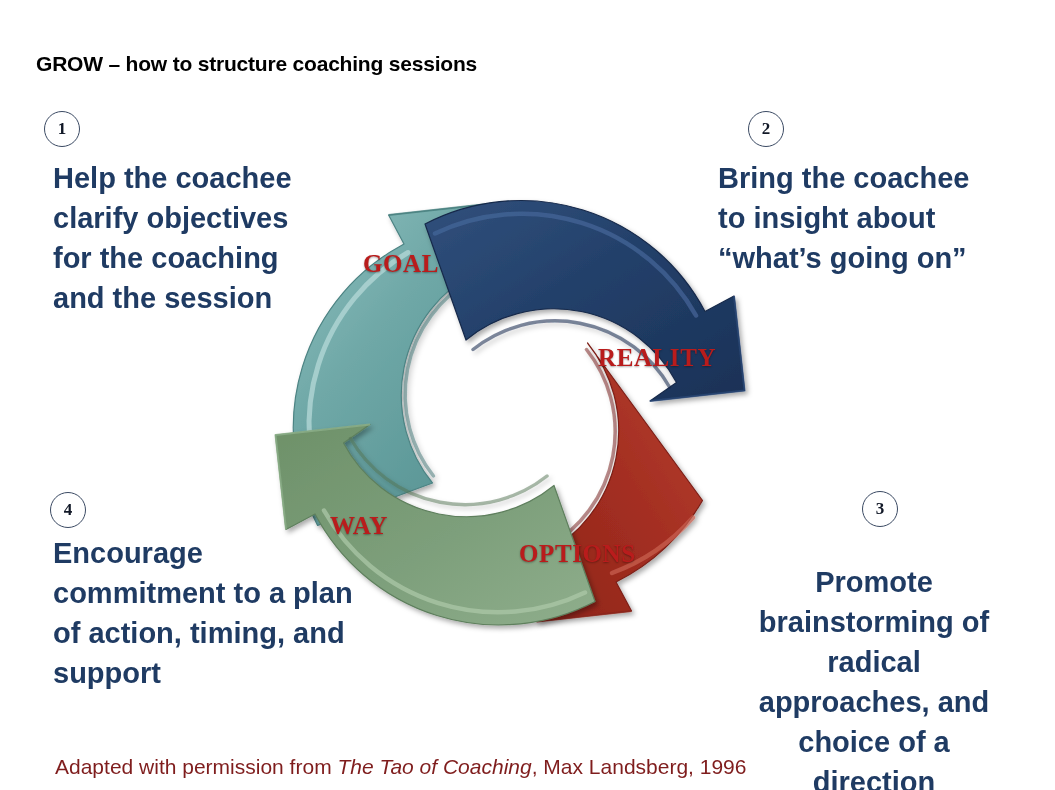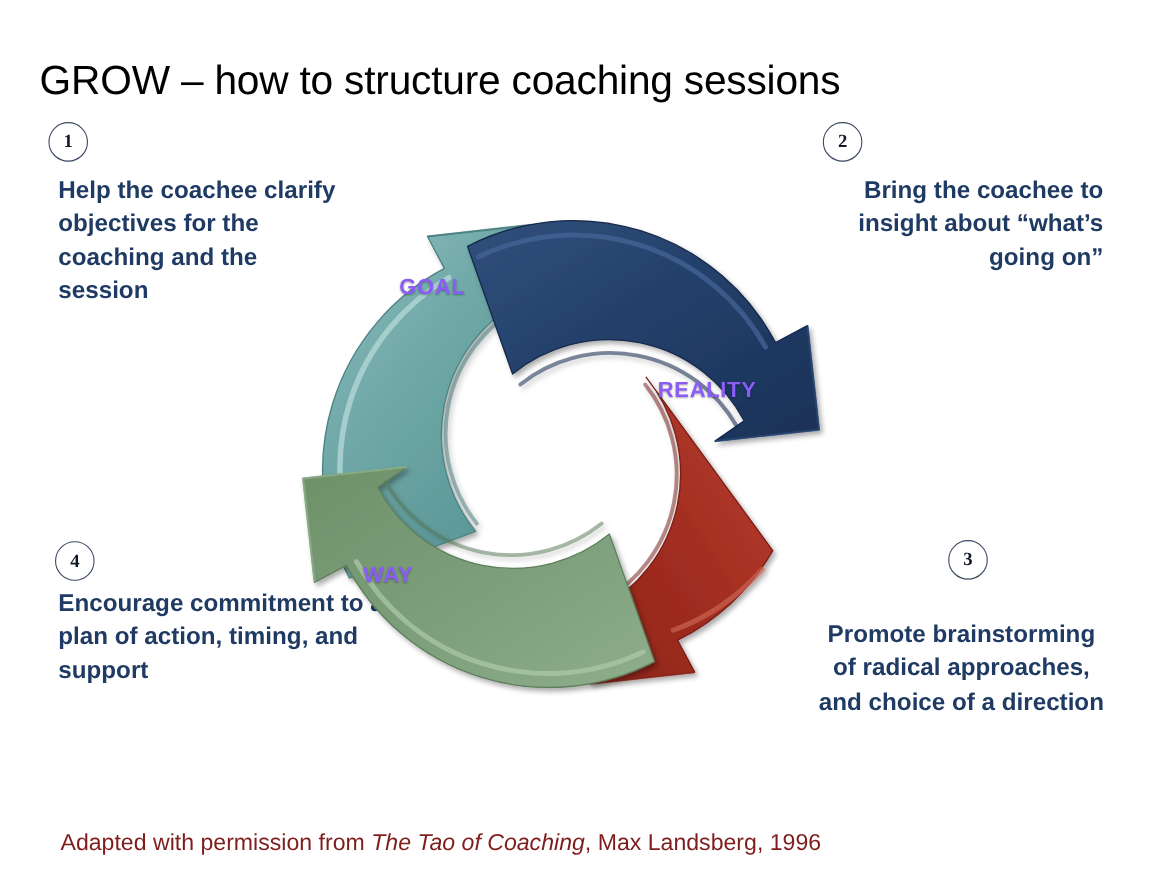--- a/index.html
+++ b/index.html
@@ -16,22 +16,22 @@
     height: 790px;
     background: #ffffff;
     overflow: hidden;
   }
 
   
   #title {
     position: absolute;
     left: 36px;
     top: 52px;
-    font-size: 37px;
-    font-weight: normal;
+    font-size: 21px;
+    font-weight: bold;
     color: #000000;
     letter-spacing: -0.2px;
     white-space: nowrap;
   }
 
   
   .badge {
     position: absolute;
     width: 36px;
     height: 36px;
@@ -48,48 +48,49 @@
     color: #111827;
   }
   #badge-1 { left: 44px;  top: 111px; }
   #badge-2 { left: 748px; top: 111px; }
   #badge-3 { left: 862px; top: 491px; }
   #badge-4 { left: 50px;  top: 492px; }
 
   
   .caption {
     position: absolute;
-    font-size: 22px;
+    font-size: 29px;
     font-weight: bold;
     line-height: 1.38;
     color: #1f3b63;
   }
   #cap-1 { left: 53px;  top: 158px; width: 265px; text-align: left;  }
-  #cap-2 { left: 718px; top: 158px; width: 285px; text-align: right; }
+  #cap-2 { left: 718px; top: 158px; width: 285px; }
   #cap-3 { left: 740px; top: 533px; width: 268px; text-align: center; margin-top: 29px; }
   #cap-4 { left: 53px;  top: 533px; width: 300px; text-align: left;  }
 
   
   #diagram {
     position: absolute;
     left: 235px;
     top: 125px;
     width: 570px;
     height: 580px;
   }
   #diagram svg { display: block; width: 570px; height: 580px; }
 
   .arrow-label {
     position: absolute;
-    font-size: 20px;
-    font-weight: bold;
-    color: #8b5cf6;
+    font-size: 25px;
+    font-weight: bold;
+    color: #b91c1c;
     white-space: nowrap;
     text-shadow: 0 1px 2px rgba(0,0,0,0.35);
     letter-spacing: 0.6px;
+    font-family: Liberation Serif, serif;
   }
   #label-goal    { left: 128px; top: 125px; }
   #label-reality { left: 363px; top: 178px; margin-top: 41px; }
   #label-options { left: 284px; top: 415px; }
   #label-way     { left: 95px;  top: 387px; }
 
   
   #footer {
     position: absolute;
     left: 55px;
@@ -217,20 +218,21 @@
             A 139 139 0 0 0 319.0 360.5
             Z" fill="url(#g-way)" stroke="#5e7f5d" stroke-width="1.2" stroke-linejoin="round"></path>
         <path d="M 350.0 467.5 A 200 200 0 0 1 89.0 385.5" fill="none" stroke="#abc7a7" stroke-width="4.5" stroke-linecap="round" opacity="0.75"></path>
         <path d="M 312.0 351.0 A 132 132 0 0 1 115.5 313.5" fill="none" stroke="#537353" stroke-width="3.5" stroke-linecap="round" opacity="0.5"></path>
         <path d="M 51.0 404.5 L 40.5 310.0 L 135.0 299.5" fill="none" stroke="#8db089" stroke-width="2" stroke-linejoin="round" opacity="0.85"></path>
       </g>
     </svg>
 
     <div class="arrow-label" id="label-goal">GOAL</div>
     <div class="arrow-label" id="label-reality">REALITY</div>
+    <div class="arrow-label" id="label-options">OPTIONS</div>
     <div class="arrow-label" id="label-way">WAY</div>
   </div>
 
   <div id="footer">
     <span>Adapted with permission from </span><span class="ital">The Tao of Coaching</span><span>, Max Landsberg, 1996</span>
   </div>
 
 </div>
 
 </body></html>

